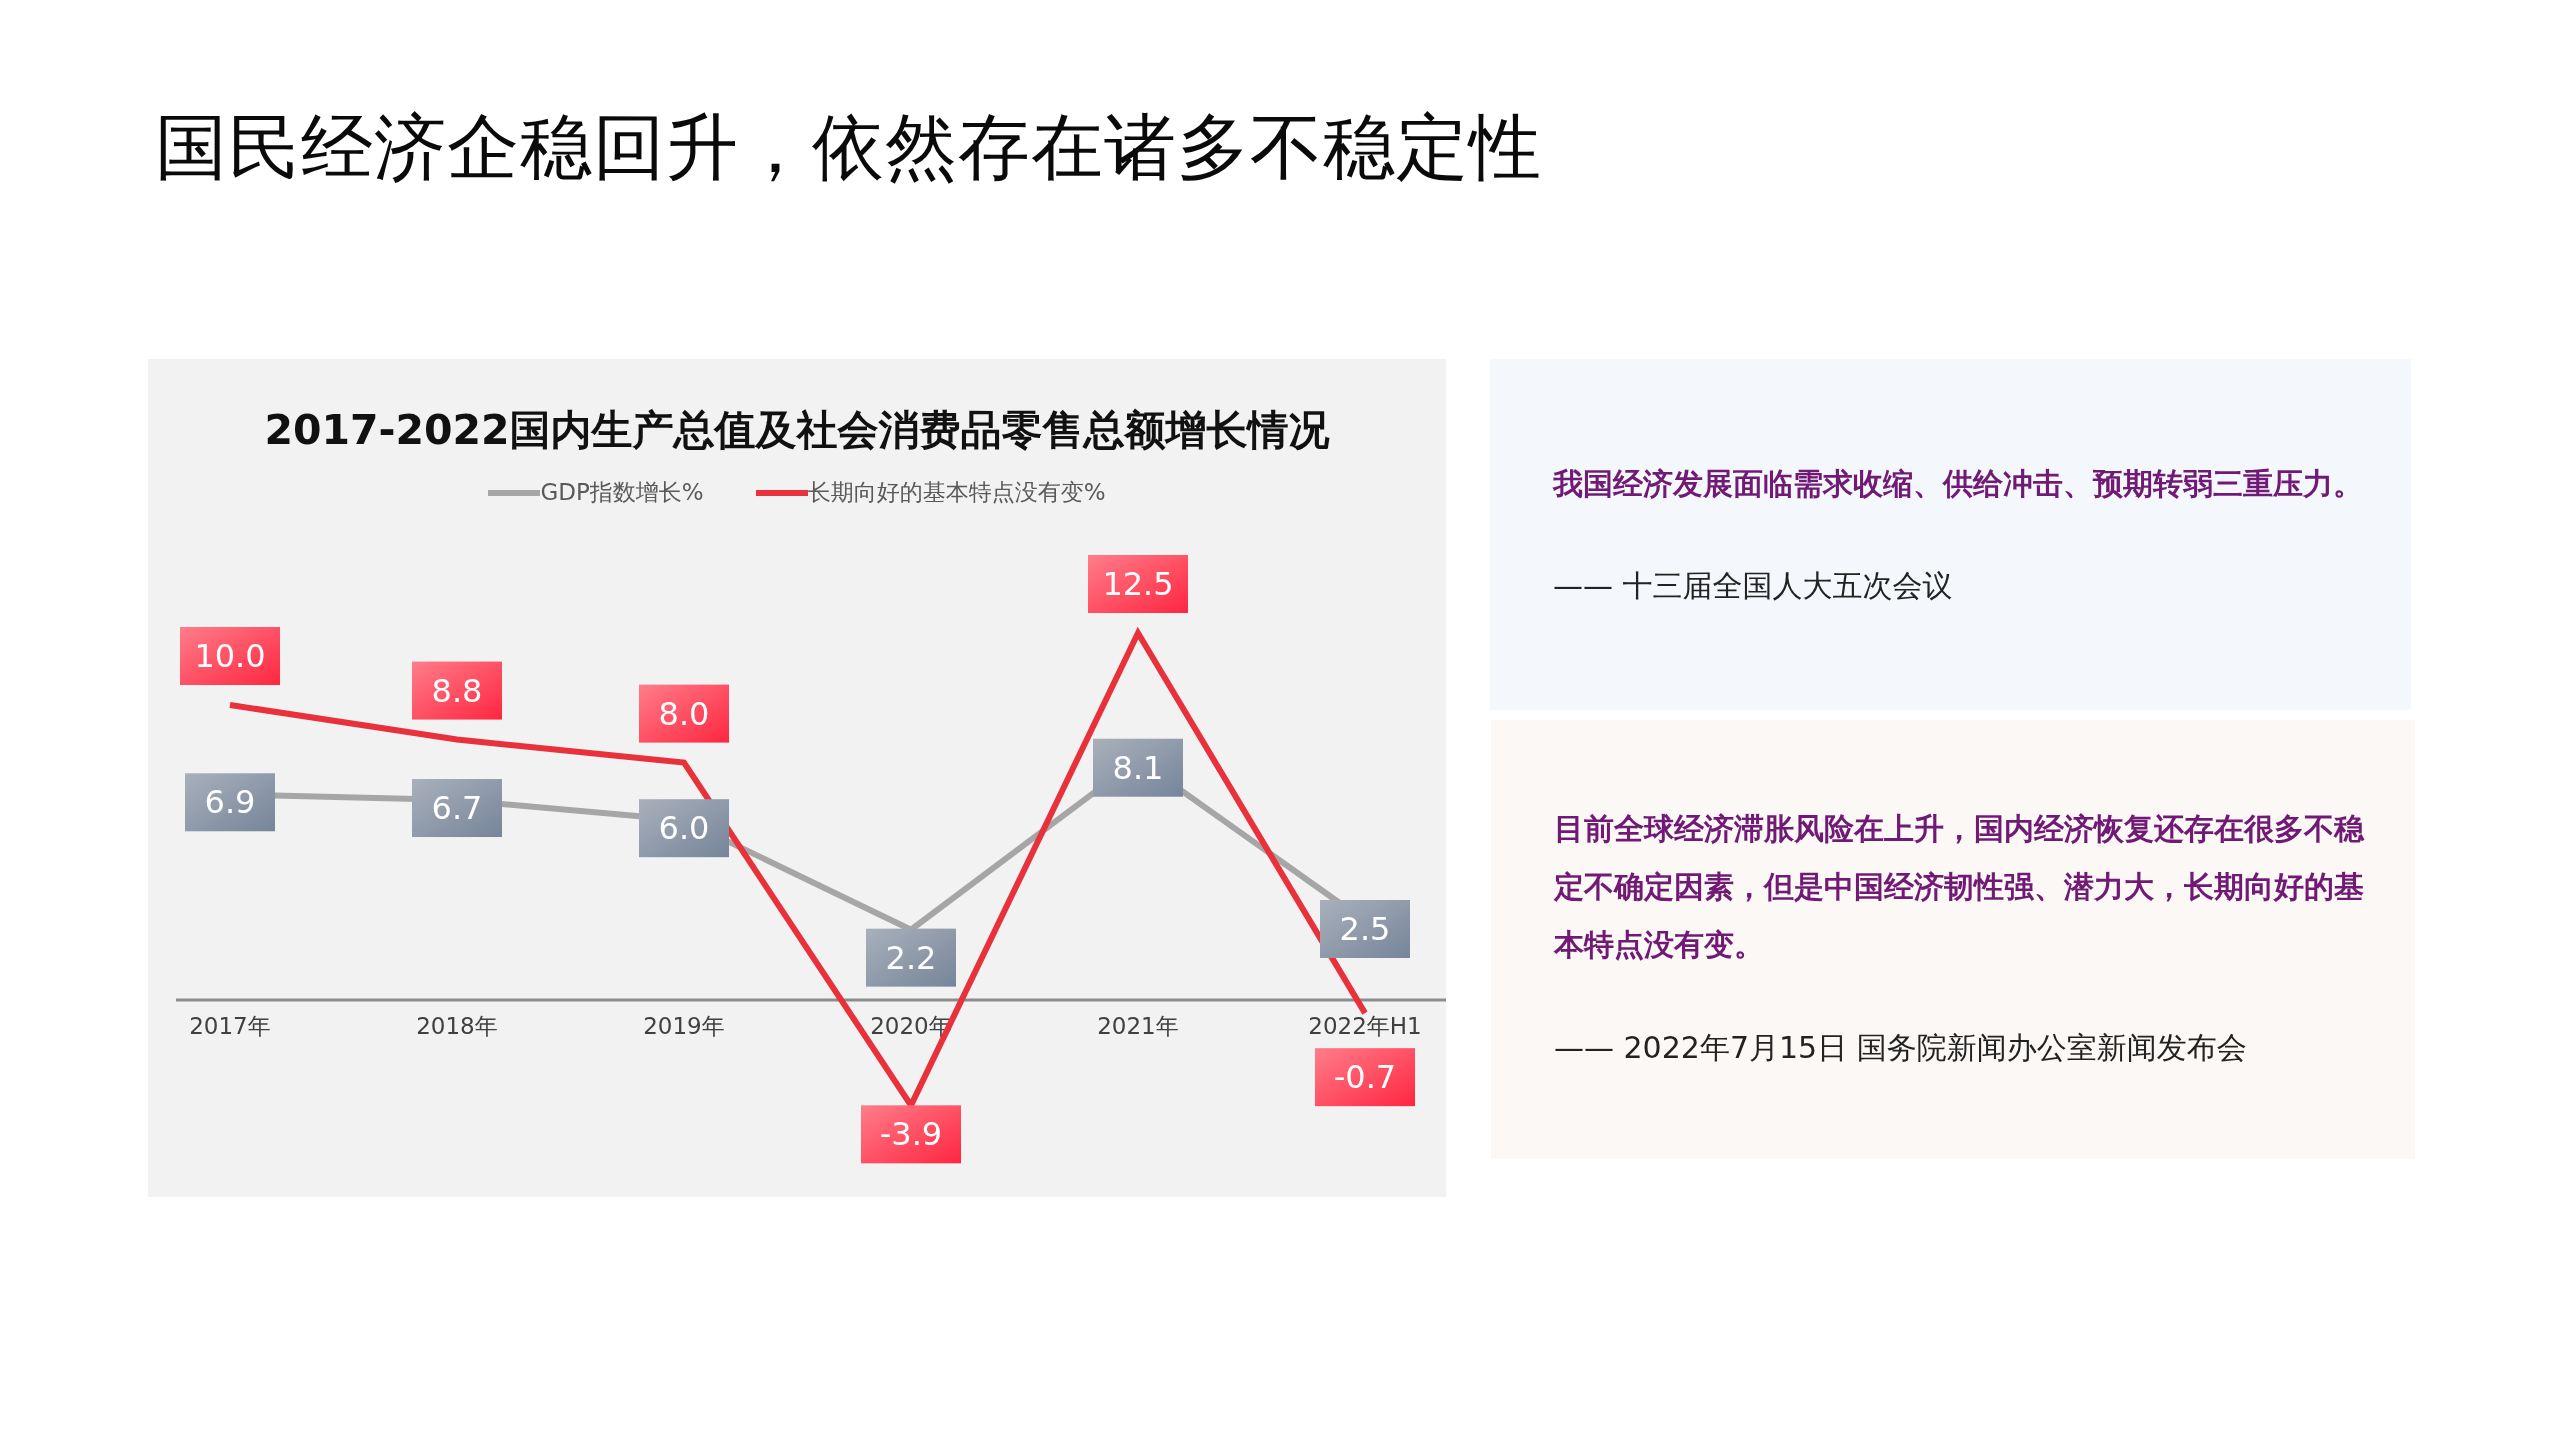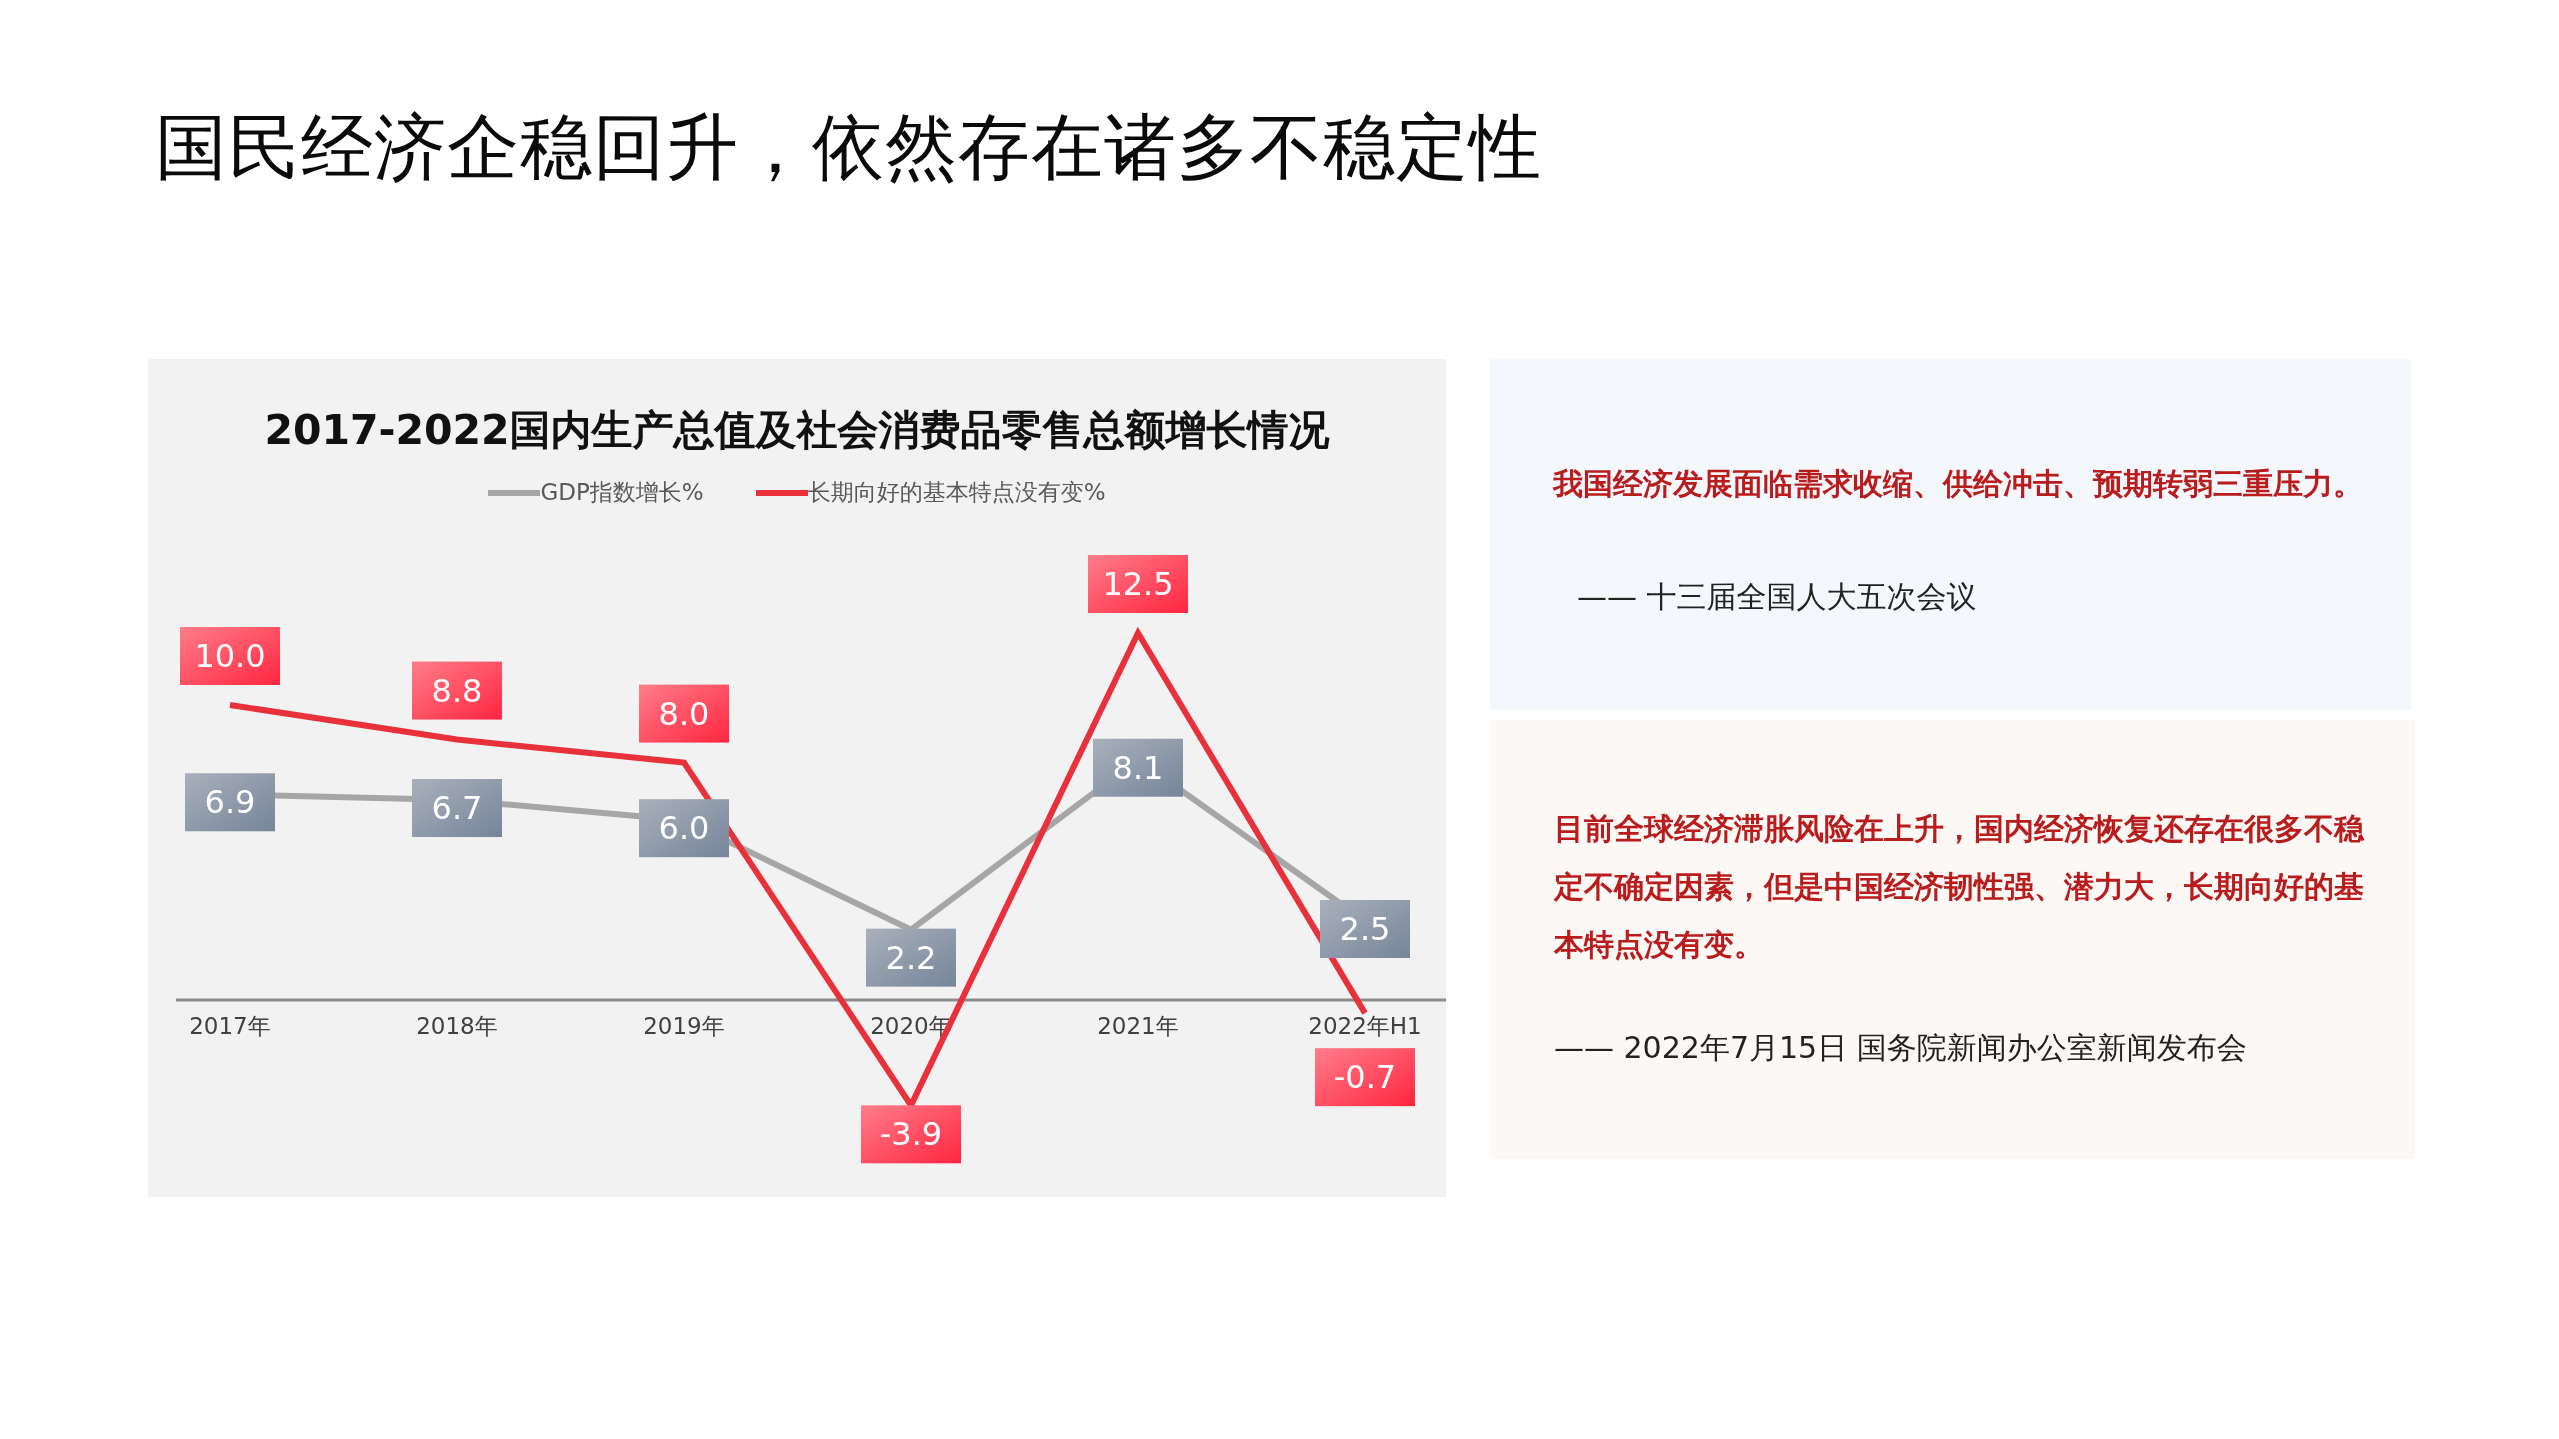--- a/index.html
+++ b/index.html
@@ -27,28 +27,28 @@
     font-size: 23px; color: #595959;
   }
   .legend-item { display: flex; align-items: center; }
   .legend-swatch { width: 52px; height: 6px; display: inline-block; }
 
   .quote-panel { position: absolute; }
   .quote-1 { left: 1490px; top: 359px; width: 921px; height: 351px; background: #f4f7fb; }
   .quote-2 { left: 1491px; top: 720px; width: 924px; height: 439px; background: #fcf8f6; }
   .quote-text {
     position: absolute; left: 63px; right: 40px;
-    font-size: 30px; font-weight: bold; color: #b91c1c; line-height: 58px;
+    font-size: 30px; font-weight: bold; color: #701a75; line-height: 58px;
   }
   .quote-1 .quote-text { top: 96px; }
   .quote-2 .quote-text { top: 80px; }
   .quote-source {
     position: absolute; left: 63px; font-size: 30px; color: #222222;
   }
-  .quote-1 .quote-source { top: 218px; margin-left: 24px; }
+  .quote-1 .quote-source { top: 207px; }
   .quote-2 .quote-source { top: 308px; }
 </style>
 </head>
 <body>
 
 <div class="page-title">国民经济企稳回升，依然存在诸多不稳定性</div>
 
 <div class="chart-panel">
   <div class="chart-title">2017-2022国内生产总值及社会消费品零售总额增长情况</div>
   <div class="legend">

